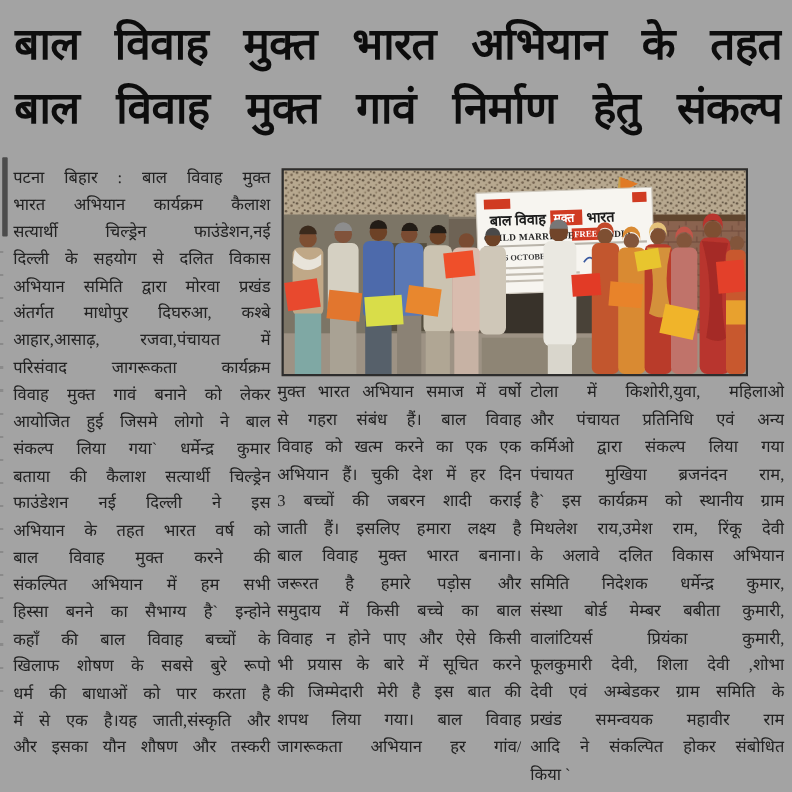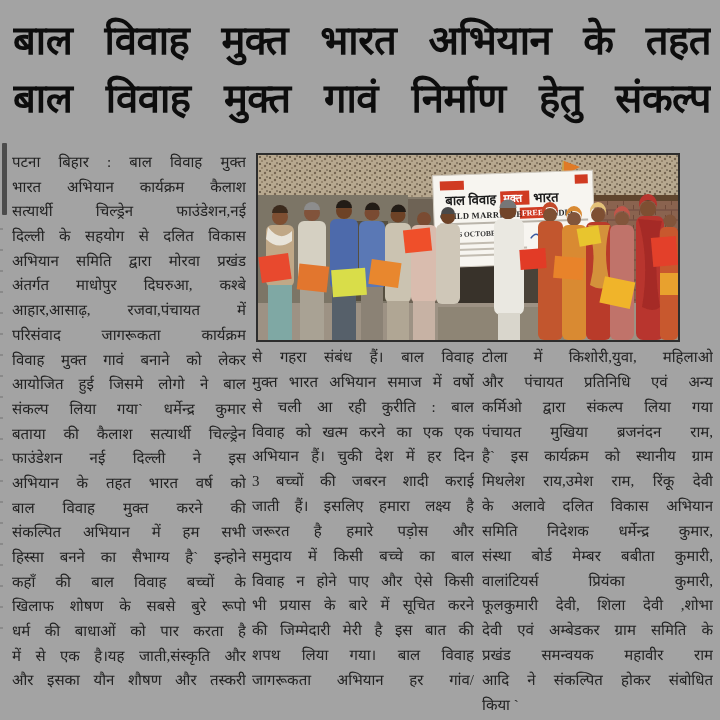--- a/index.html
+++ b/index.html
@@ -223,27 +223,27 @@
       <div class="tl">बाल विवाह मुक्त करने की</div>
       <div class="tl">संकल्पित अभियान में हम सभी</div>
       <div class="tl">हिस्सा बनने का सैभाग्य है` इन्होने</div>
       <div class="tl">कहाँ की बाल विवाह बच्चों के</div>
       <div class="tl">खिलाफ शोषण के सबसे बुरे रूपो</div>
       <div class="tl">धर्म की बाधाओं को पार करता है</div>
       <div class="tl">में से एक है।यह जाती,संस्कृति और</div>
       <div class="tl">और इसका यौन शौषण और तस्करी</div>
     </div>
   <div class="col col-mid">
+      <div class="tl">मुक्त भारत अभियान समाज में वर्षो</div>
       <div class="tl">से गहरा संबंध हैं। बाल विवाह</div>
-      <div class="tl">मुक्त भारत अभियान समाज में वर्षो</div>
-      <div class="tl">से चली आ रही कुरीति : बाल</div>
       <div class="tl">विवाह को खत्म करने का एक एक</div>
       <div class="tl">अभियान हैं। चुकी देश में हर दिन</div>
       <div class="tl">3 बच्चों की जबरन शादी कराई</div>
       <div class="tl">जाती हैं। इसलिए हमारा लक्ष्य है</div>
+      <div class="tl">बाल विवाह मुक्त भारत बनाना।</div>
       <div class="tl">जरूरत है हमारे पड़ोस और</div>
       <div class="tl">समुदाय में किसी बच्चे का बाल</div>
       <div class="tl">विवाह न होने पाए और ऐसे किसी</div>
       <div class="tl">भी प्रयास के बारे में सूचित करने</div>
       <div class="tl">की जिम्मेदारी मेरी है इस बात की</div>
       <div class="tl">शपथ लिया गया।  बाल विवाह</div>
       <div class="tl">जागरूकता अभियान हर गांव/</div>
     </div>
   <div class="col col-right">
       <div class="tl">टोला में किशोरी,युवा, महिलाओ</div>

